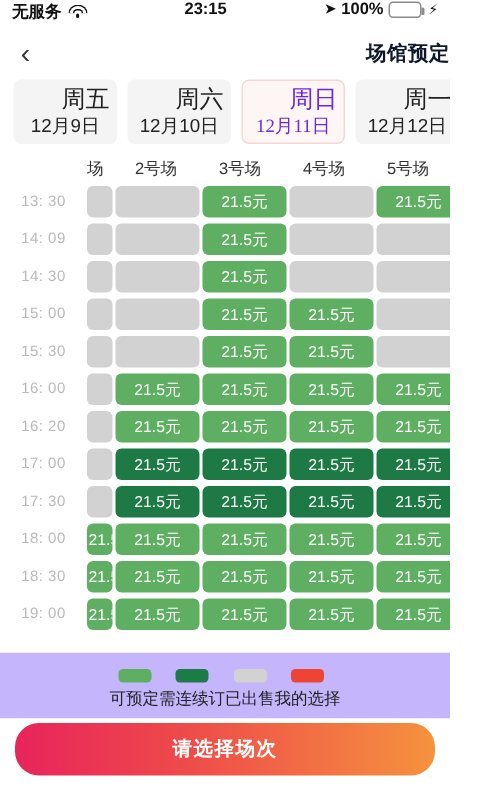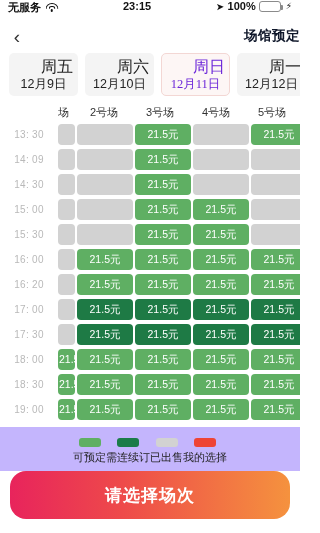--- a/index.html
+++ b/index.html
@@ -96,23 +96,23 @@
   .leg-sw { width: 22px; height: 9px; border-radius: 3px; }
   .leg-sw.avail { background: #5faf63; }
   .leg-sw.cons  { background: #1b7c48; }
   .leg-sw.sold  { background: #d2d2d2; }
   .leg-sw.mine  { background: #ee4434; }
   .leg-lb { font-size: 11px; color: #222; white-space: nowrap; }
 
   
   .ctawrap { flex: 0 0 54px; display: flex; align-items: center; padding: 0 10px 14px 10px; background:#fff; }
   .cta {
-    width: 100%; height: 48px; border-radius: 16px; border: none;
+    width: 100%; height: 35px; border-radius: 16px; border: none;
     background: linear-gradient(90deg, #e8245c 0%, #ee4a4a 40%, #f5923e 100%);
-    color: #fff; font-size: 17px; font-weight: bold; letter-spacing: 1px;
+    color: #fff; font-size: 13px; font-weight: bold; letter-spacing: 1px;
     font-family: Liberation Serif, serif;
     display: flex; align-items: center; justify-content: center;
   }
 </style>
 </head>
 <body>
 
 <div class="phone">
 
   <div class="statusbar">

